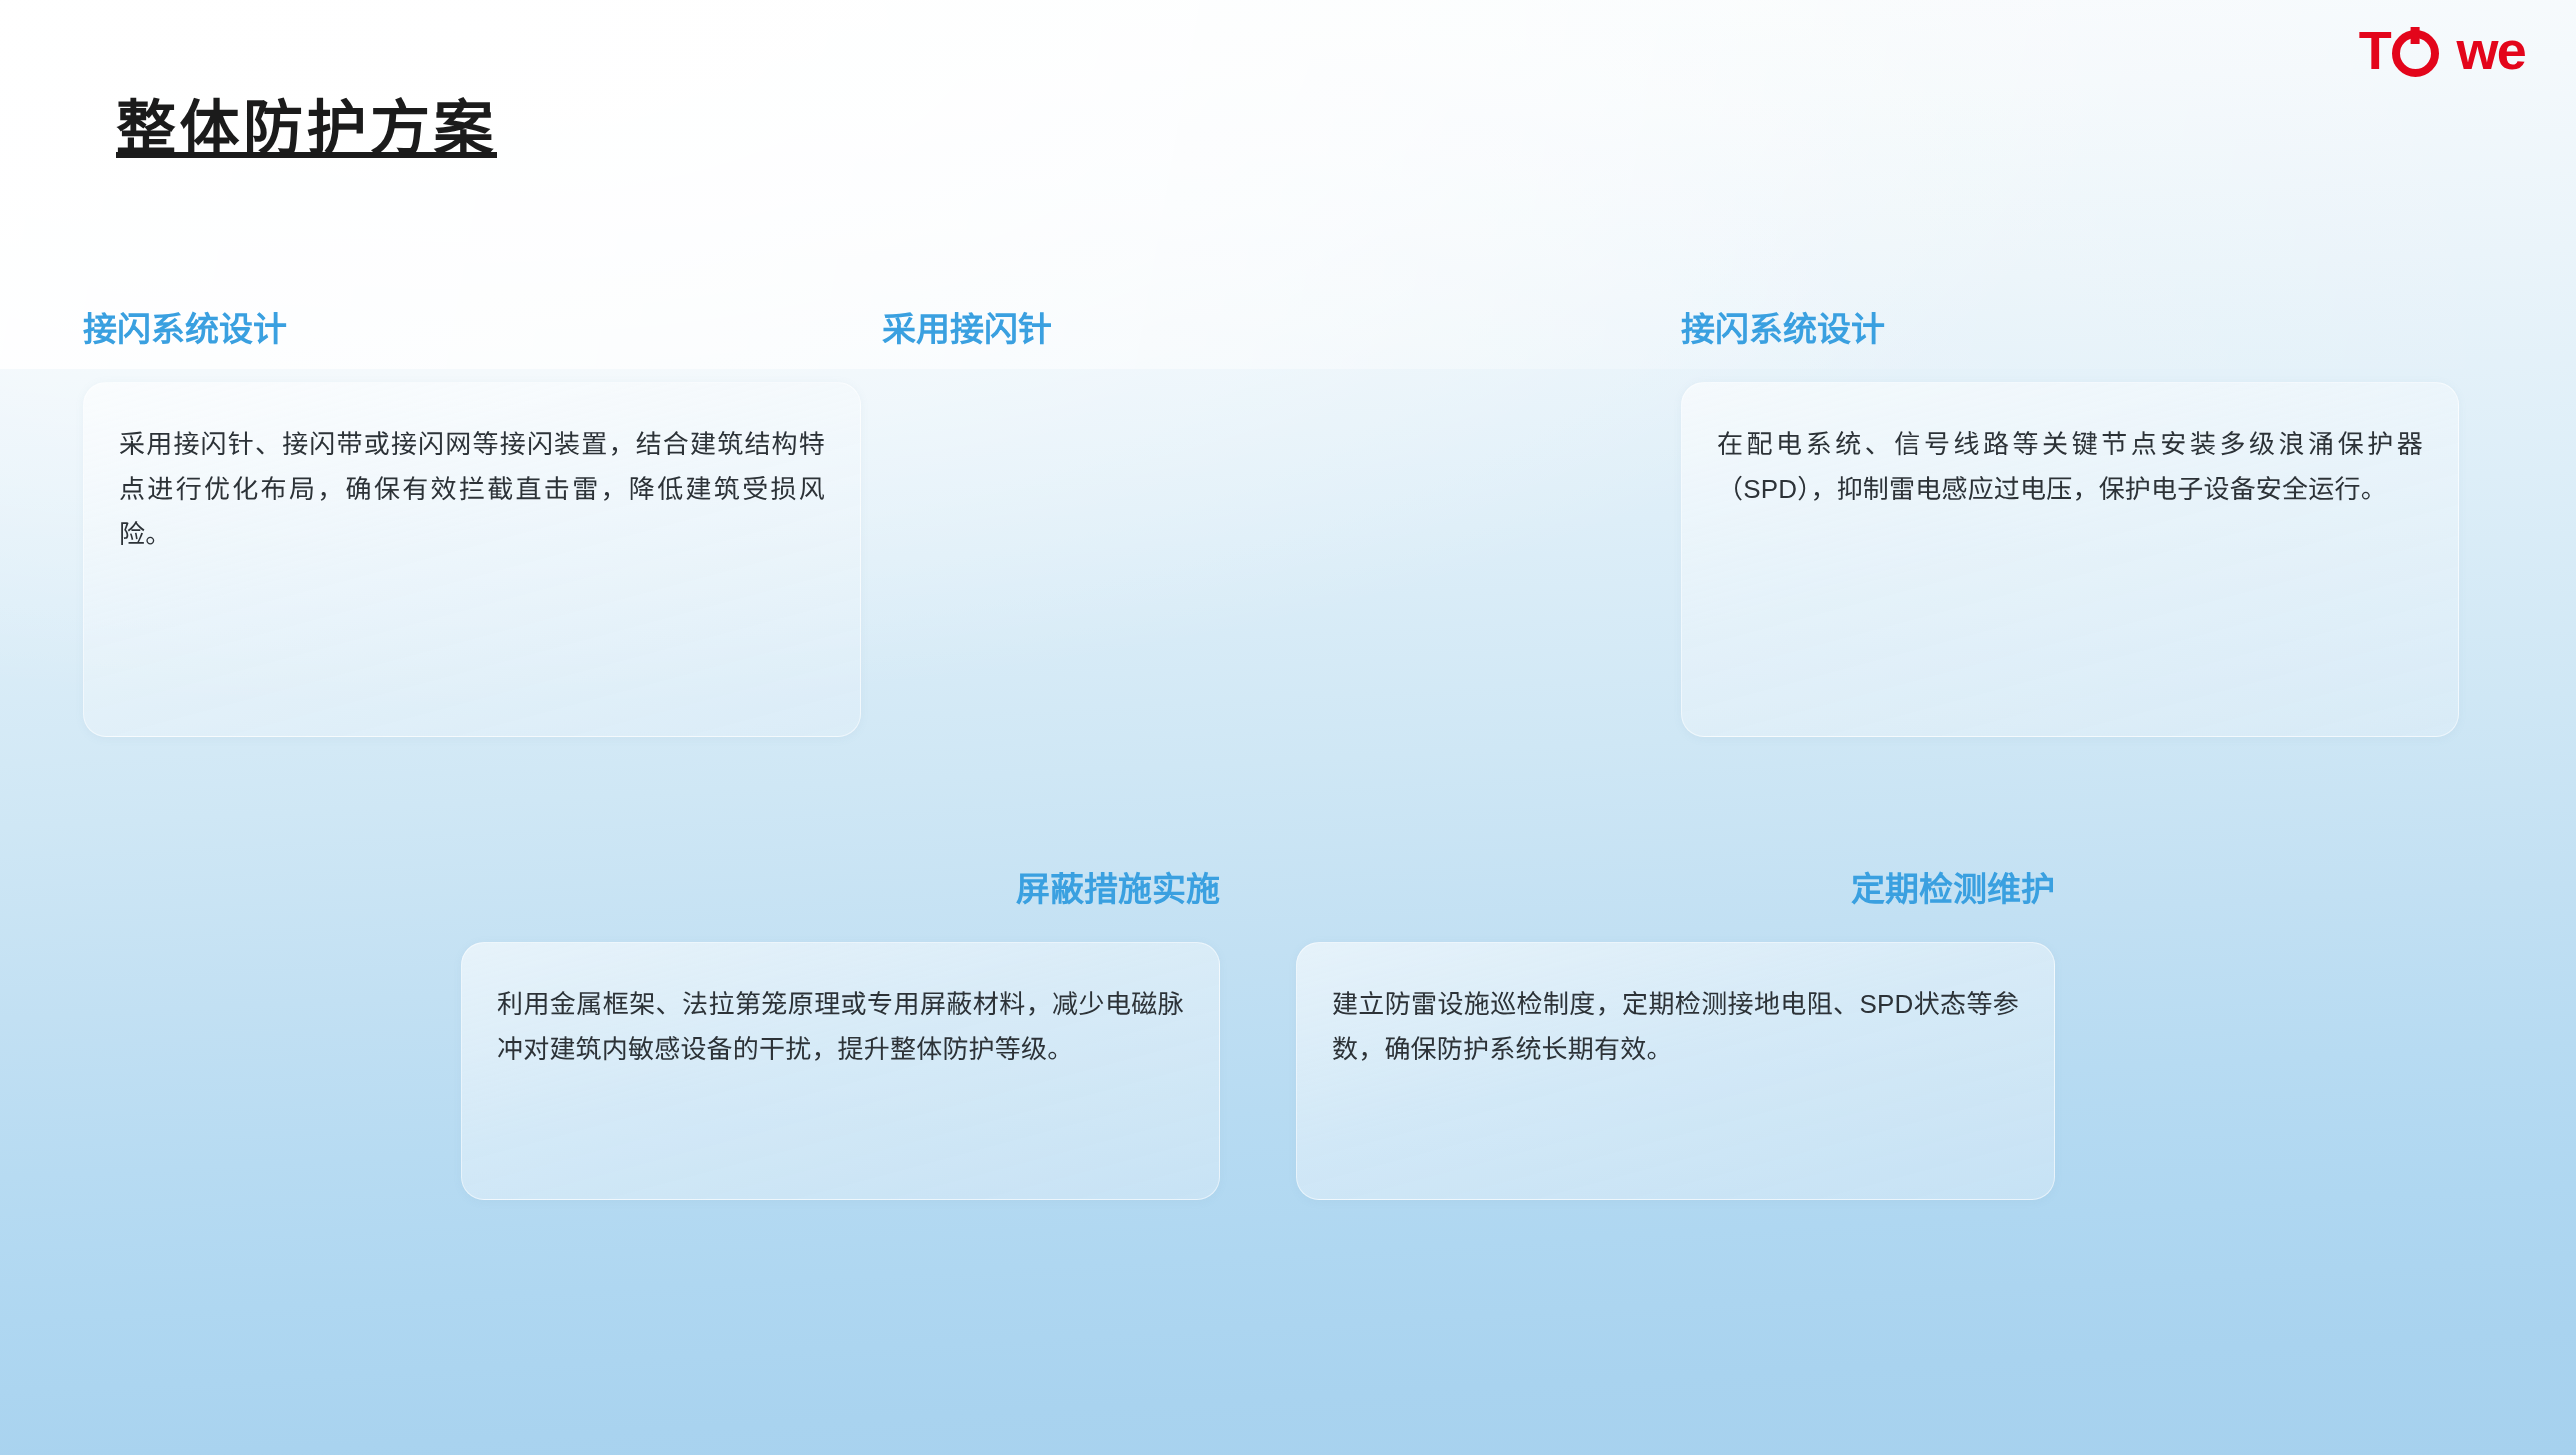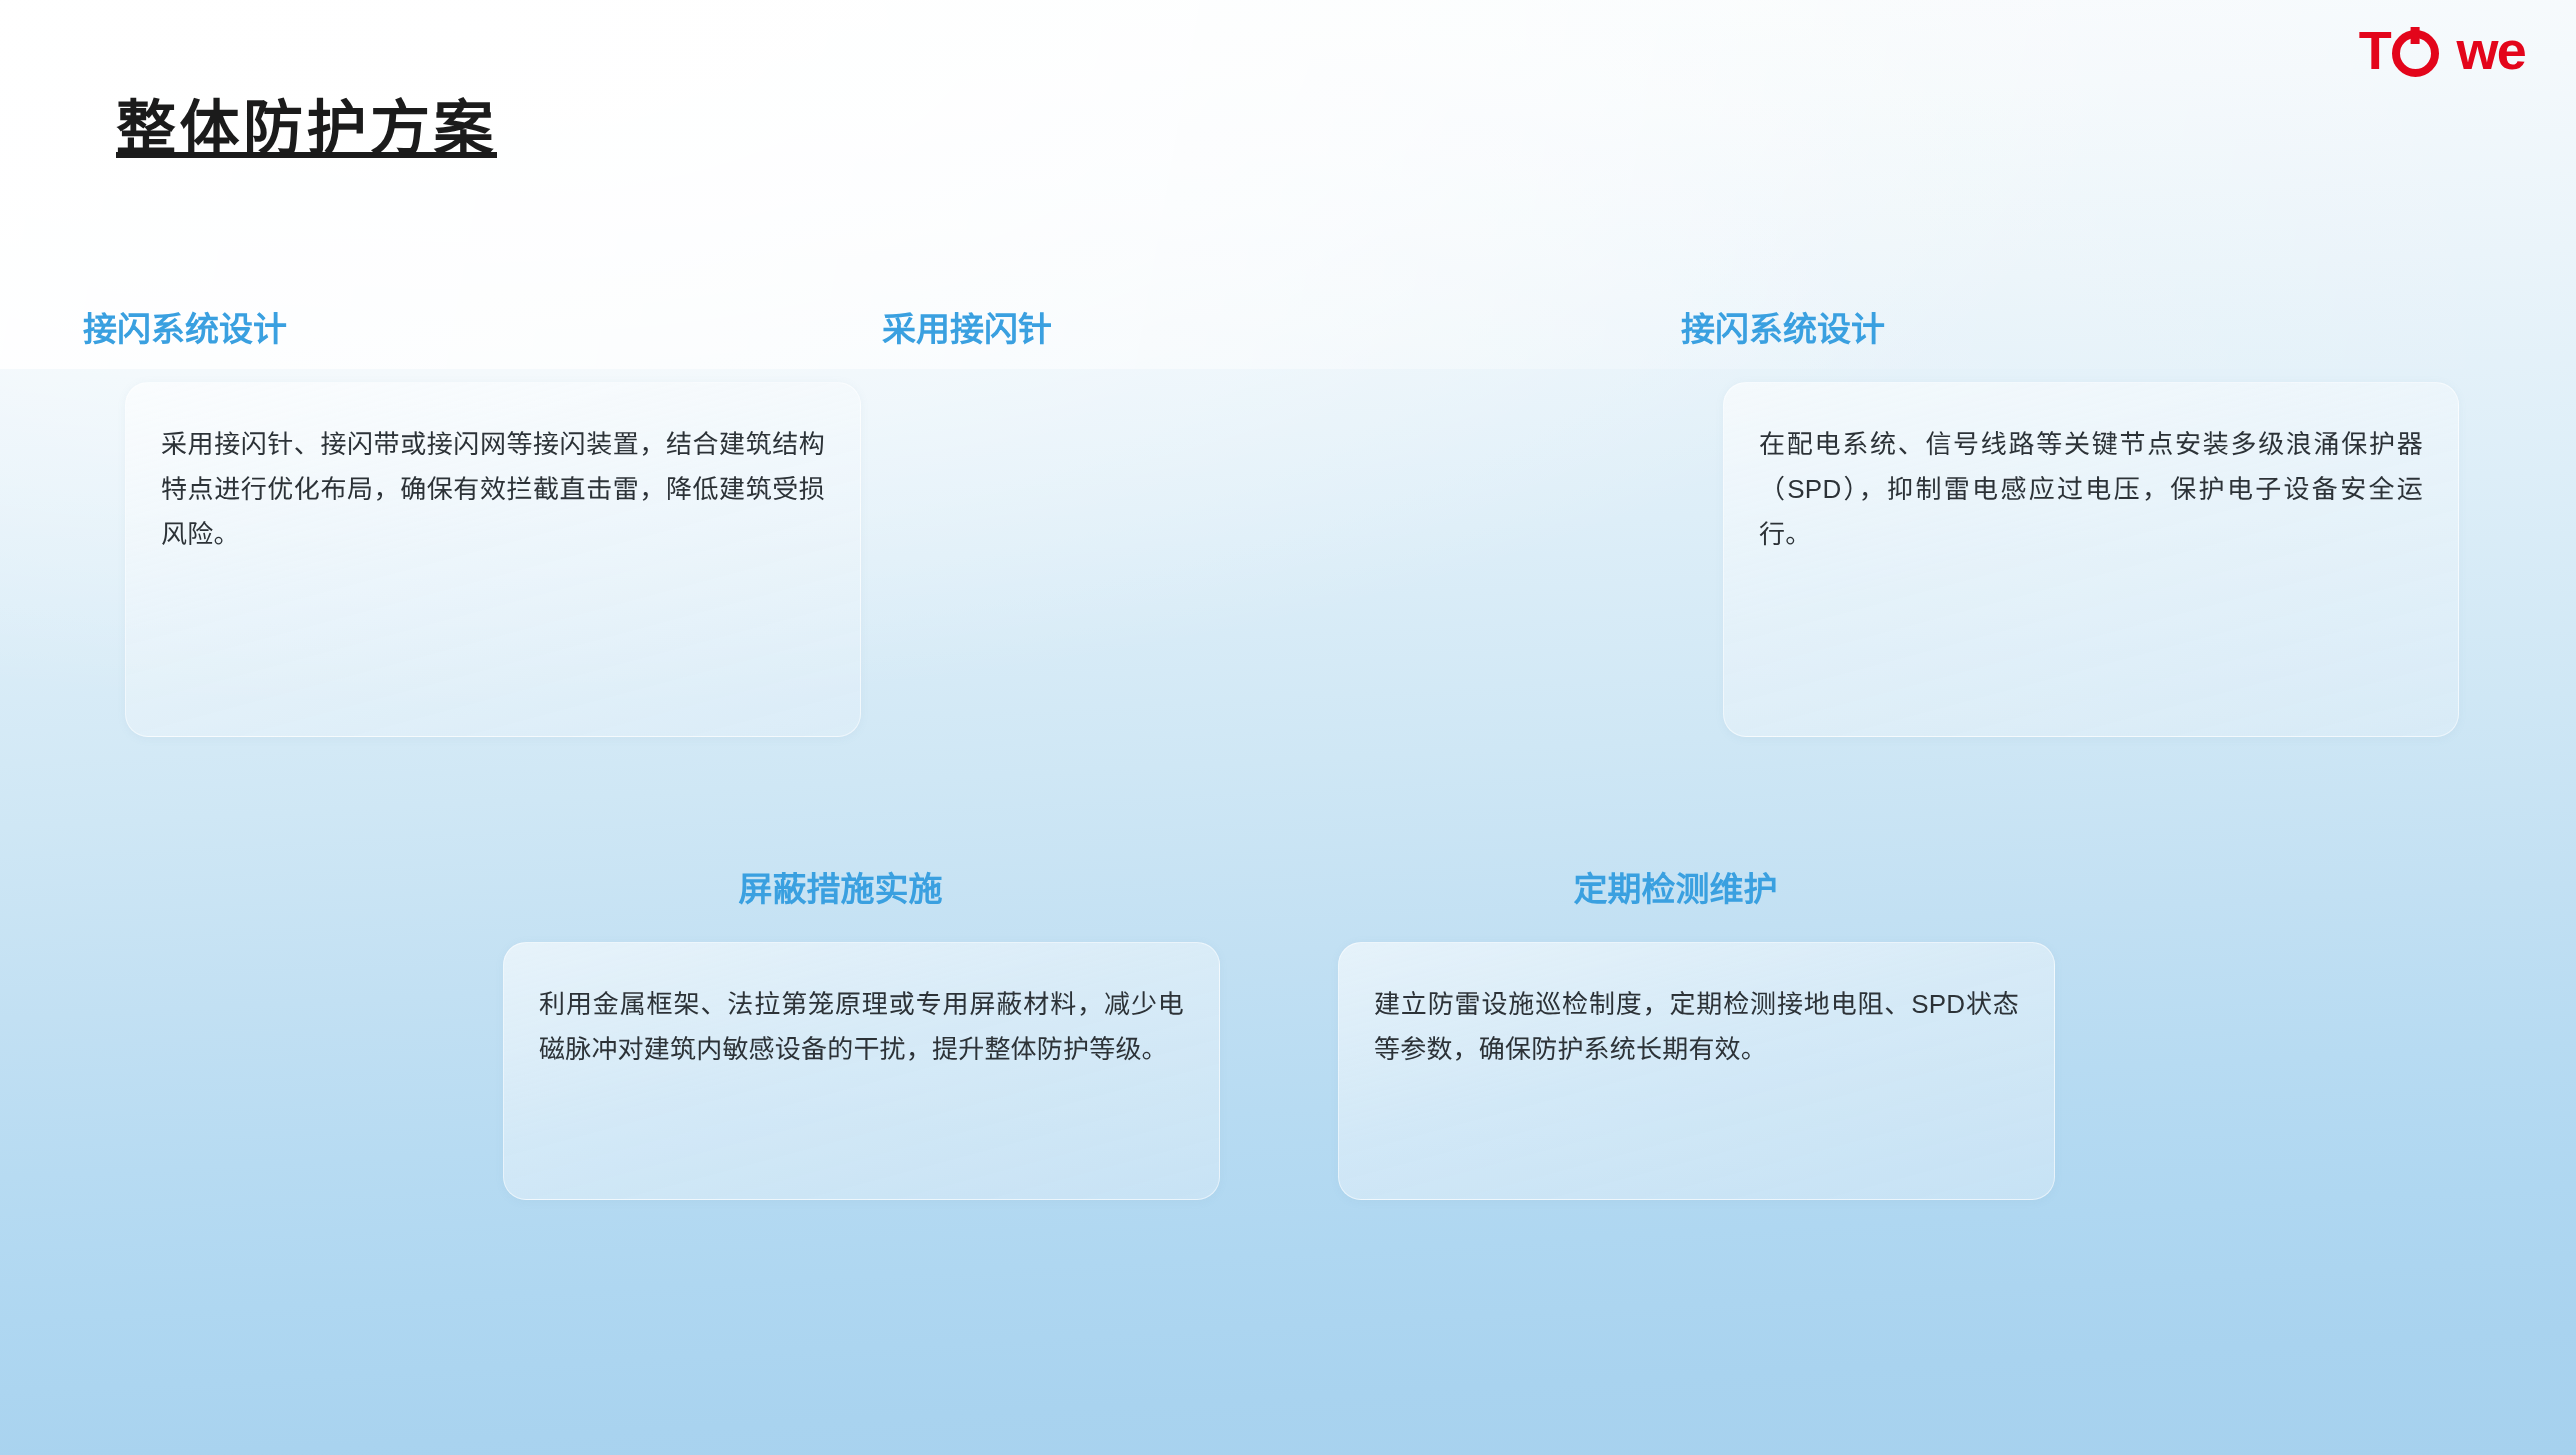--- a/index.html
+++ b/index.html
@@ -132,33 +132,32 @@
   .card-heading {
     font-family: "Liberation Sans", "DejaVu Sans", sans-serif;
     font-weight: bold;
     font-size: 34px;
     color: #3aa0e0;
     line-height: 1.2;
     margin-bottom: 32px;
     white-space: nowrap;
   }
   .card-heading.centered {
-    text-align: center;
+    text-align: right;
     margin-left: 0;
   }
 
   .card-body {
     border-radius: 23px;
     background: linear-gradient(165deg, rgba(255,255,255,0.58) 0%, rgba(246,250,253,0.44) 45%, rgba(232,242,250,0.40) 100%);
     border: 0.9px solid rgba(255,255,255,0.55);
     box-shadow: 0 1.8px 8.8px rgba(110,150,180,0.08);
     padding: 39px 35px 30px 35px;
     box-sizing: border-box;
     height: 355px;
-    margin-left: 42px;
   }
   .card-bottom .card-body {
     height: 258px;
   }
 
   .card-text {
     font-family: "Liberation Sans", "DejaVu Sans", sans-serif;
     font-size: 26px;
     color: #2c3237;
     line-height: 1.74;

